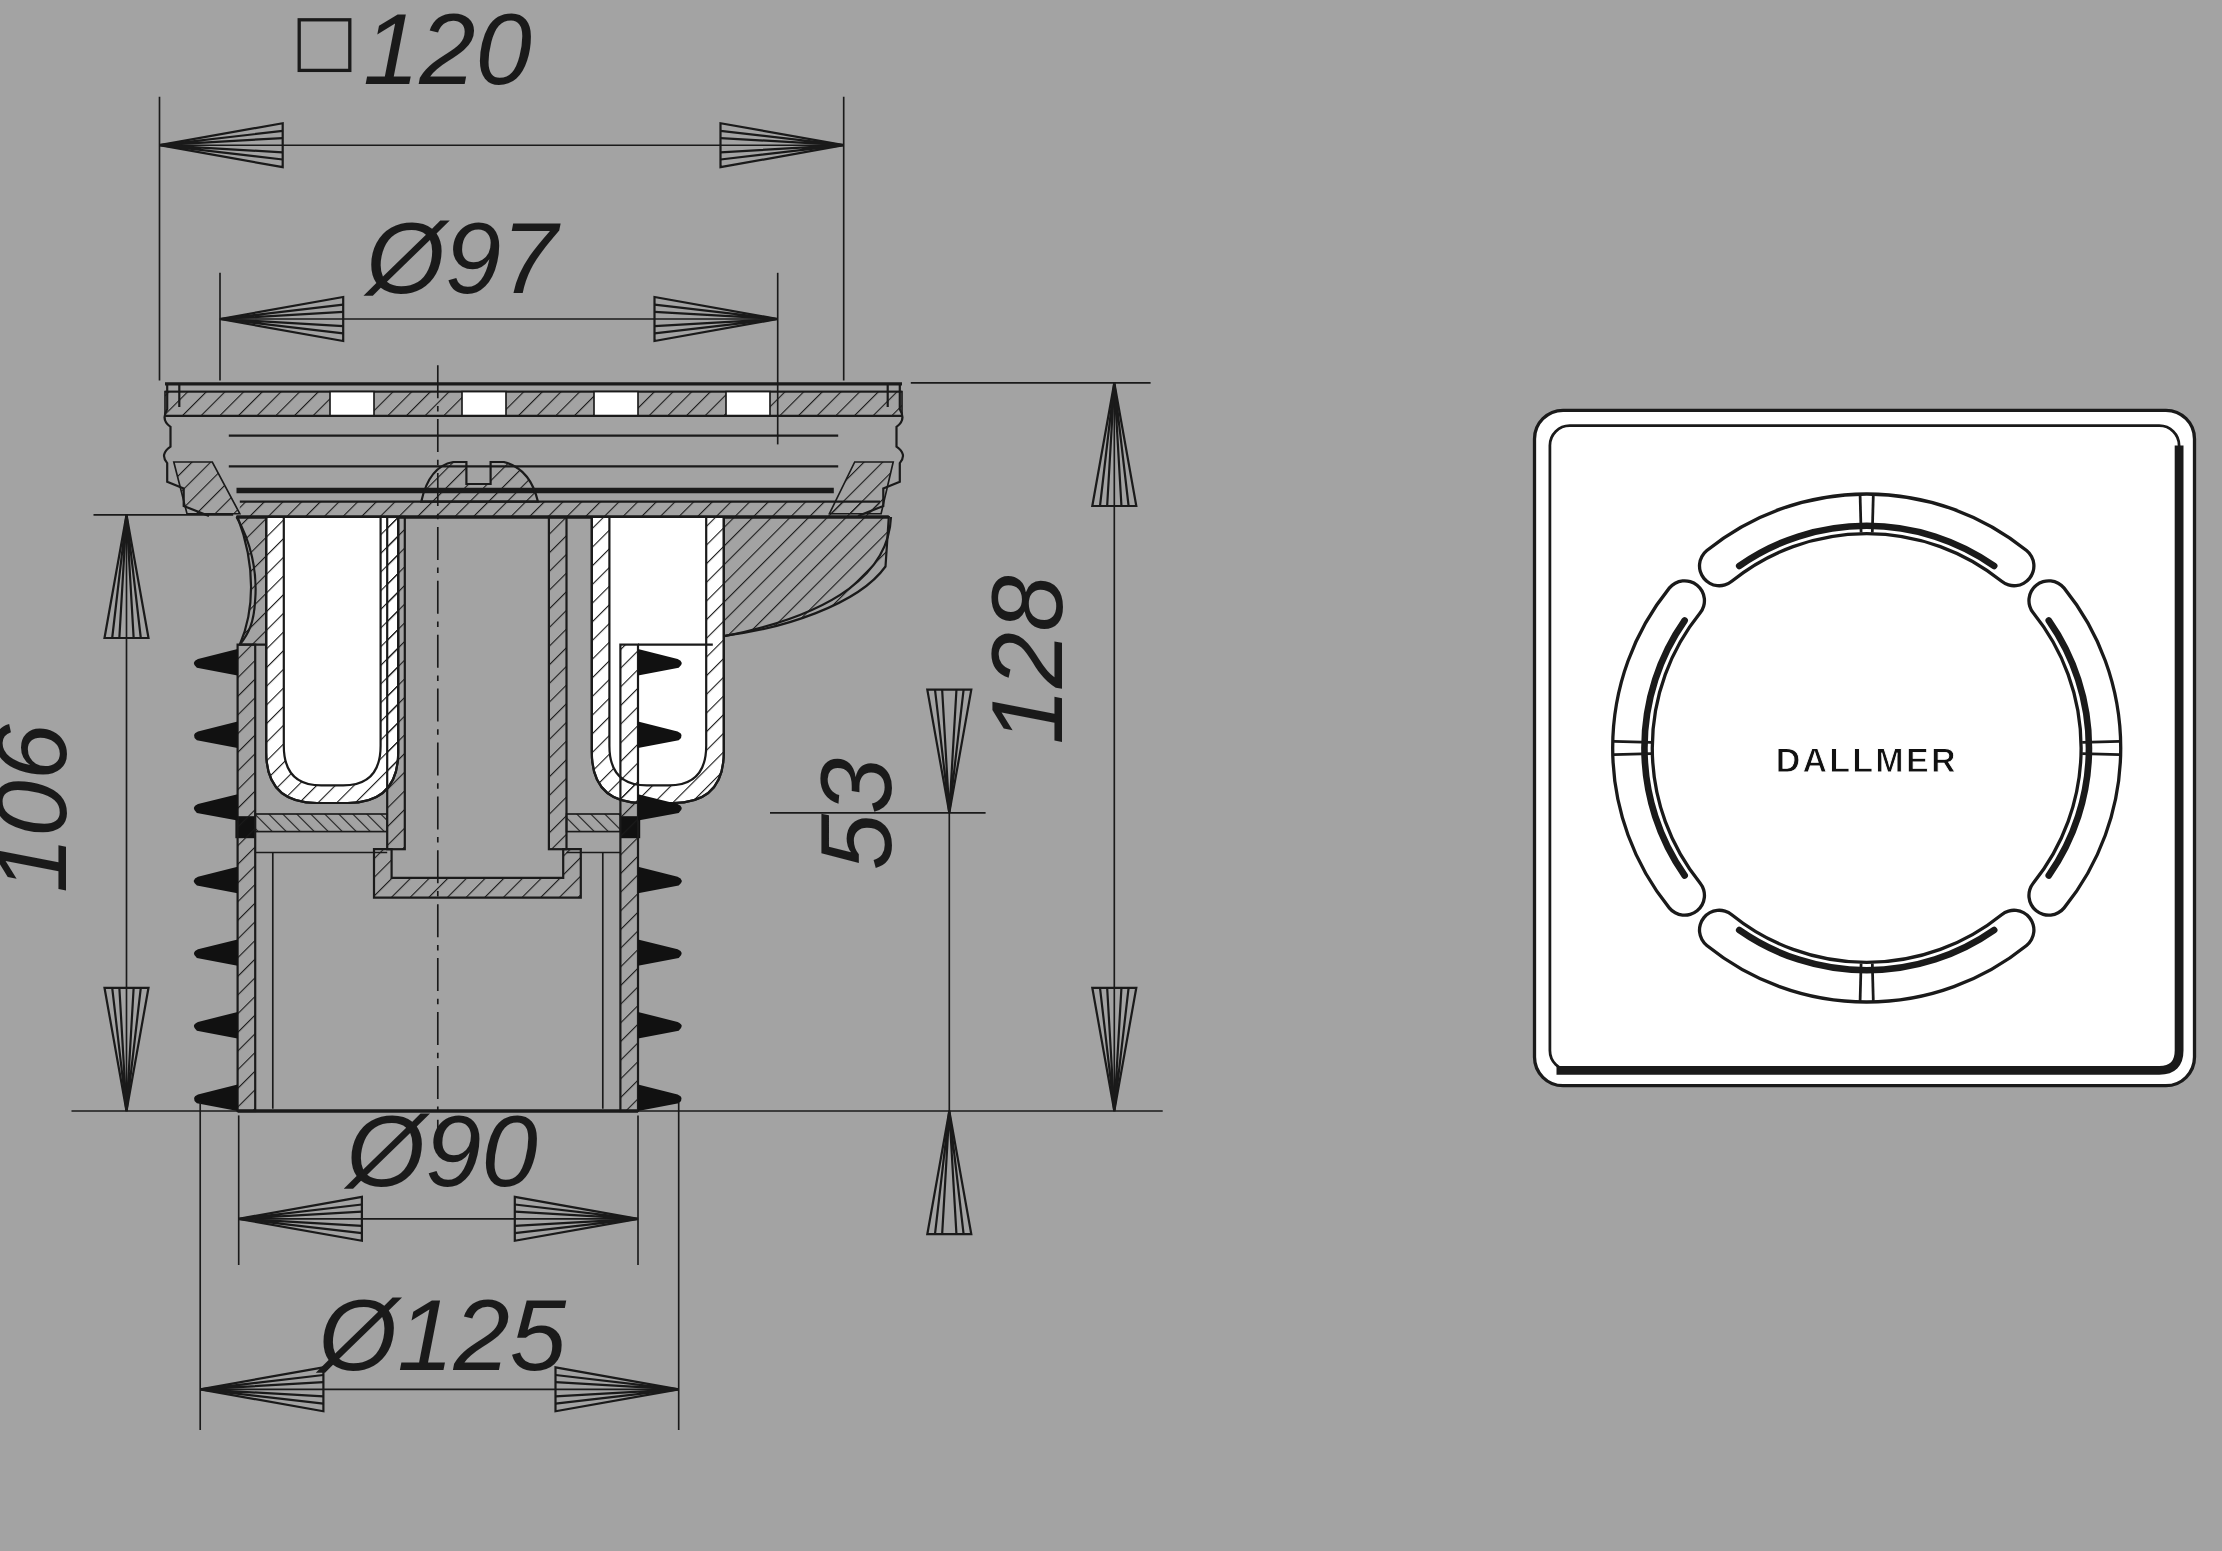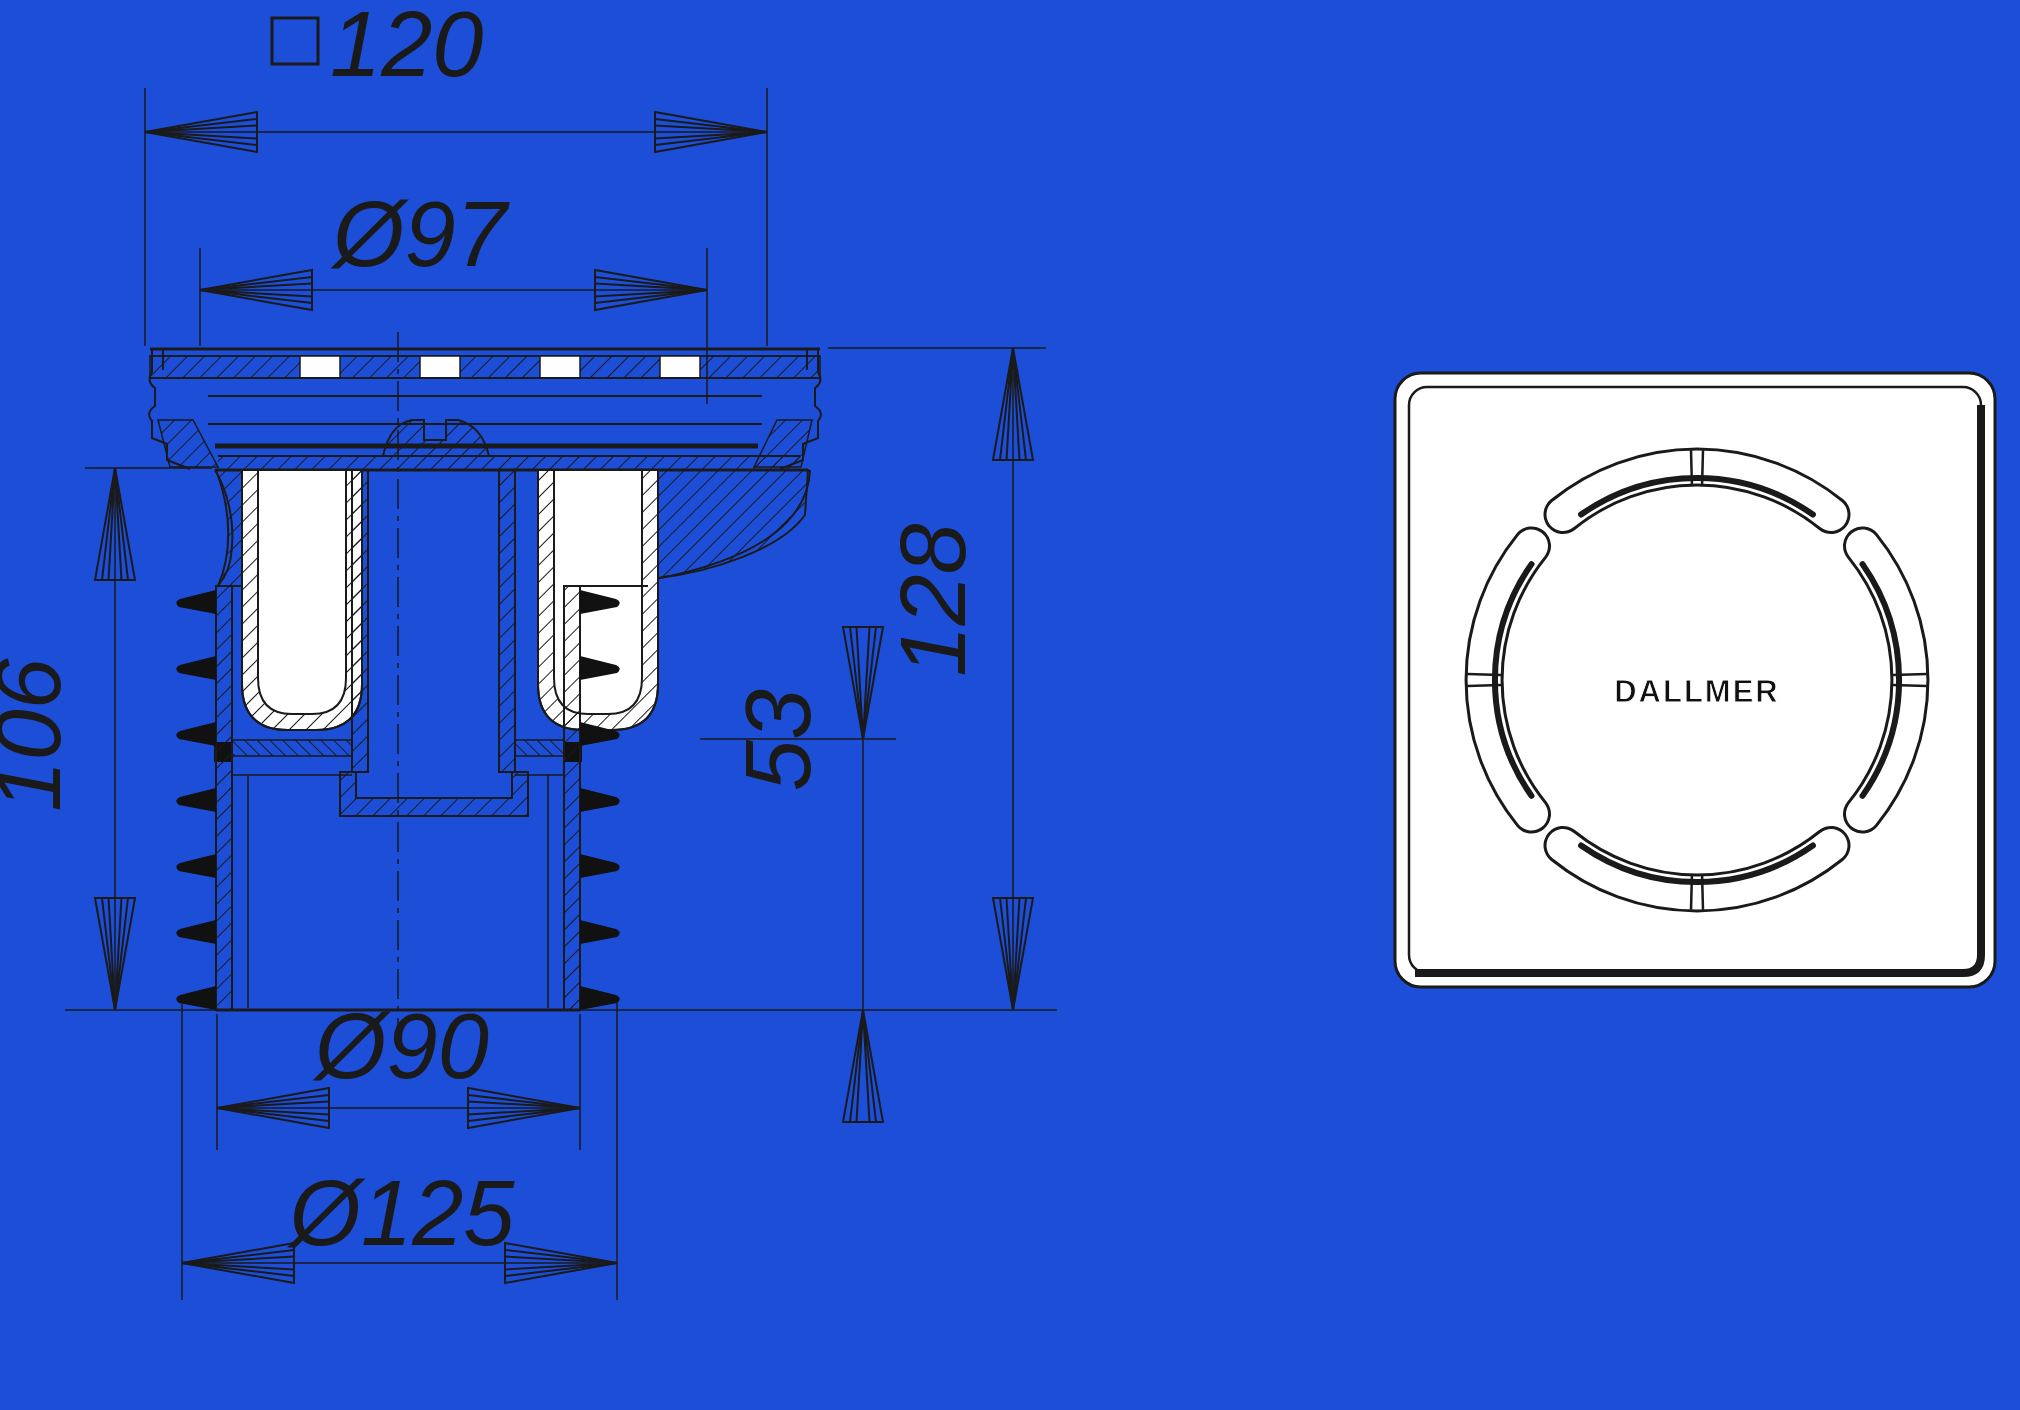--- a/index.html
+++ b/index.html
@@ -1,16 +1,16 @@
 <!DOCTYPE html>
 <html><head>
 <meta charset="utf-8">
 <style>
   html,body{margin:0;padding:0;background:#fff;}
-  .stage{position:relative;width:2020px;height:1410px;background:#1d4ed8;overflow:hidden;
+  .stage{position:relative;width:2020px;height:1410px;background:#a3a3a3;overflow:hidden;
          font-family:"Liberation Sans", sans-serif;}
   svg{display:block}
   .dimtxt{font-family:"Liberation Sans", sans-serif;font-style:italic;font-size:92px;fill:#1a1a1a;}
   .logotxt{font-family:"Liberation Sans", sans-serif;font-weight:bold;font-size:31px;fill:#111;
            letter-spacing:2px;stroke:#fff;stroke-width:0.8px;}
   .ln{stroke:#1a1a1a;fill:none;stroke-width:2;}
   .thin{stroke-width:1.5;}
   .thick{stroke-width:3;}
 </style>
 </head>

